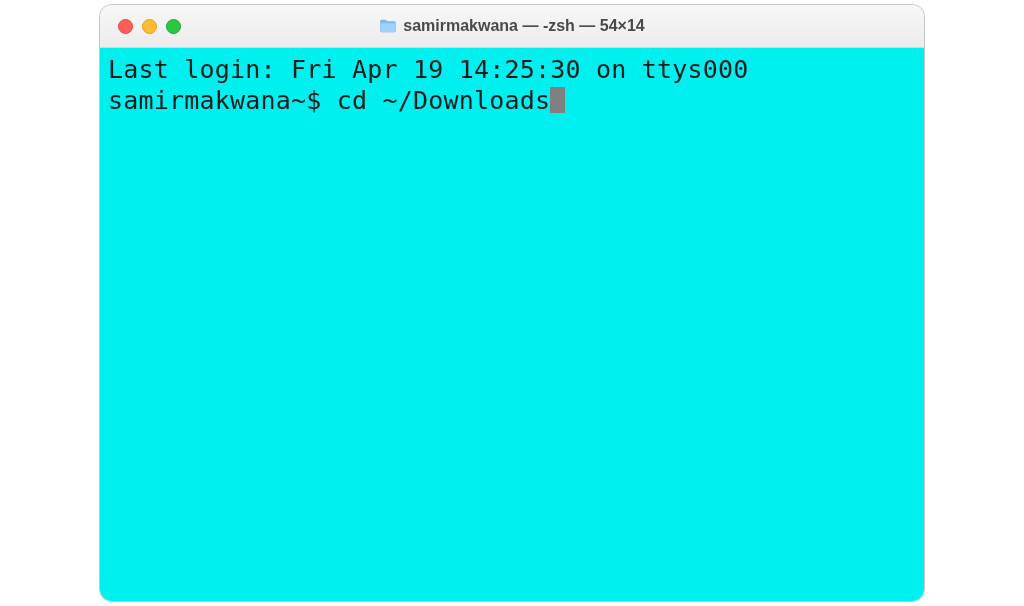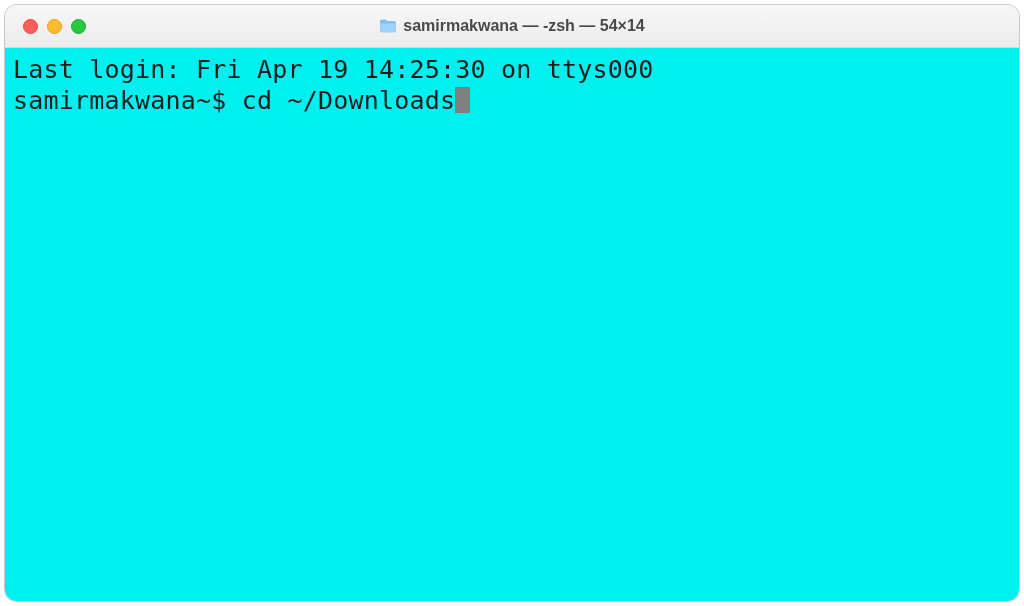--- a/index.html
+++ b/index.html
@@ -10,21 +10,21 @@
     body {
       background: #fff;
       display: flex;
       align-items: center;
       justify-content: center;
       width: 1024px;
       height: 606px;
       font-family: -apple-system, BlinkMacSystemFont, "Segoe UI", sans-serif;
     }
     .window {
-      width: 1014px;
+      width: 824px;
       height: 596px;
       border-radius: 12px;
       overflow: hidden;
       box-shadow: 0 0 0 1px #c8c8c8;
       background: #fff;
       display: flex;
       flex-direction: column;
     }
     .titlebar {
       height: 43px;

